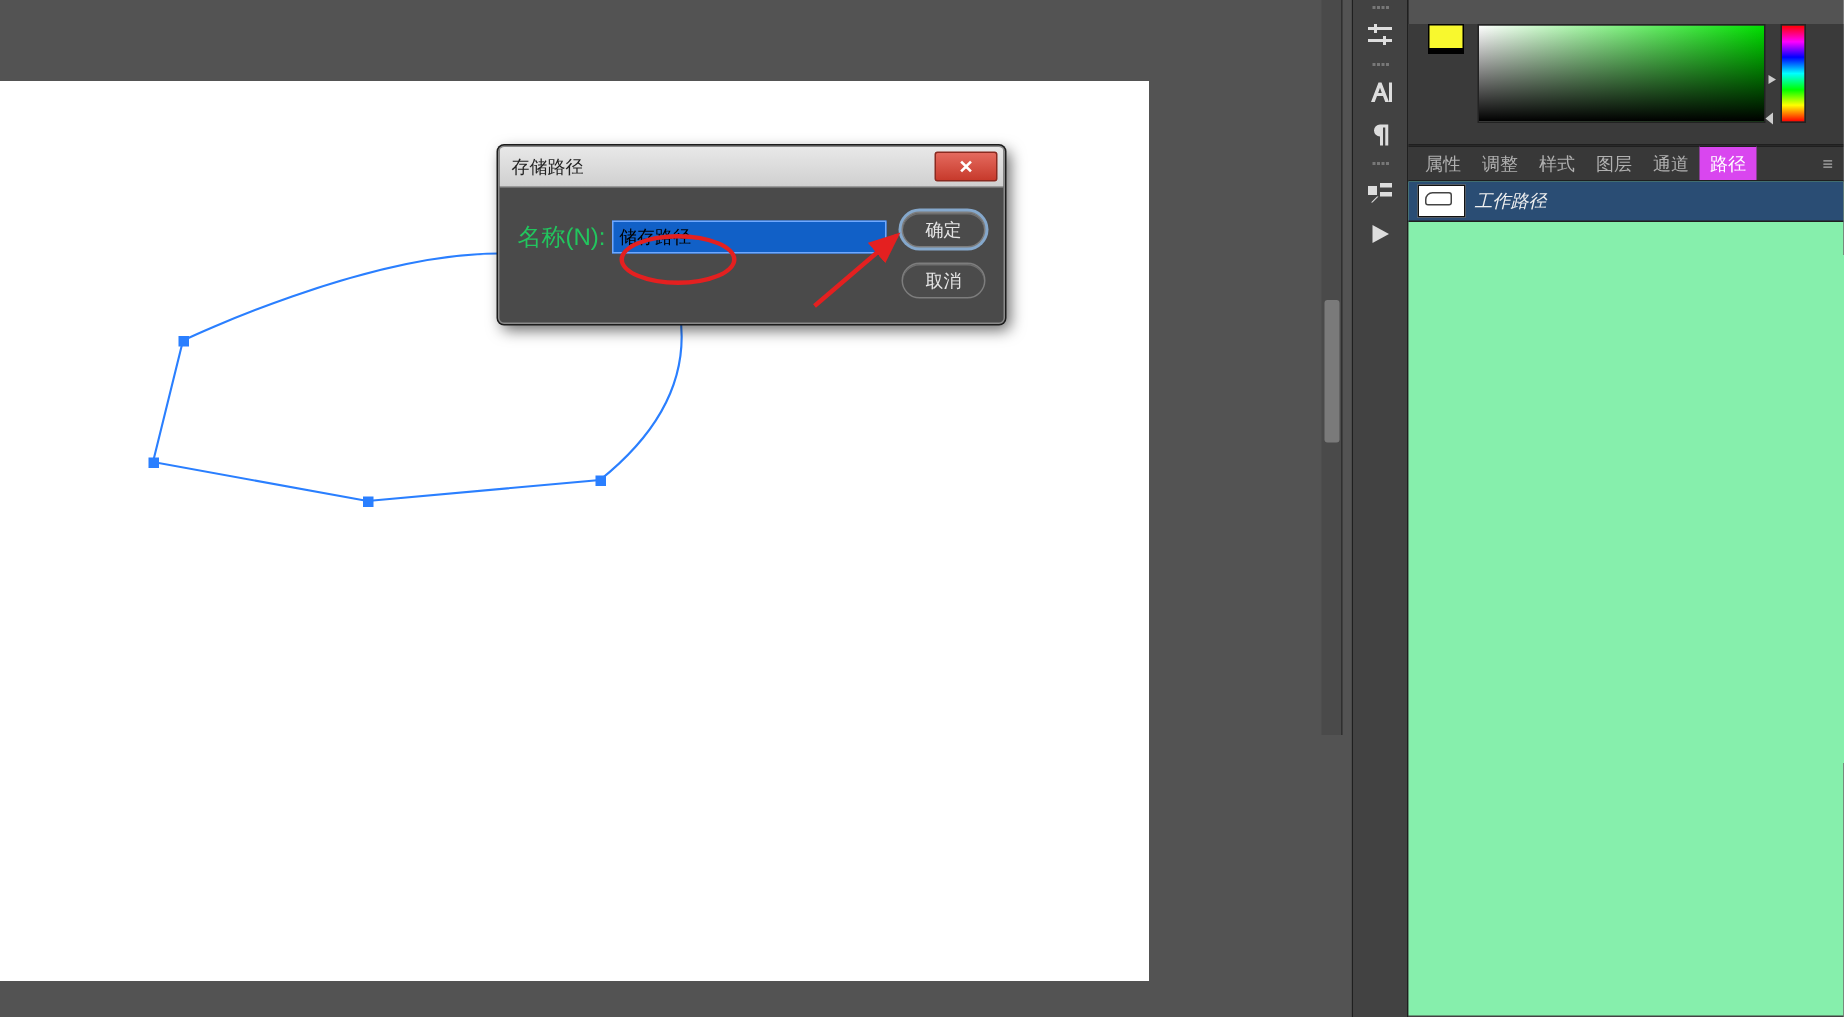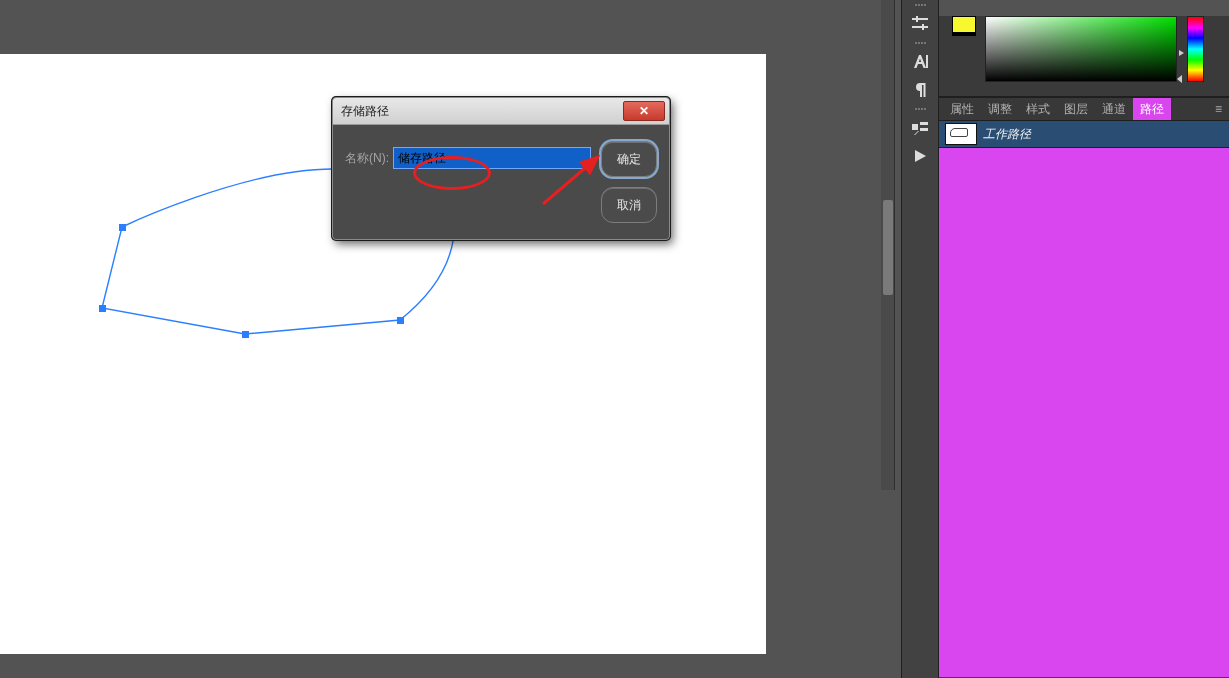--- a/index.html
+++ b/index.html
@@ -192,21 +192,21 @@
     margin-left: auto;
     padding: 0 6px;
     color: #aaa;
     letter-spacing: 1px;
     cursor:pointer;
     line-height:22px;
   }
 
   
   .paths-list {
-    background: #d946ef;
+    background: #86efac;
     height: 556px;
   }
   .path-item {
     display: flex;
     align-items: center;
     height: 26px;
     background: #2a4d74;
     color: #f0f0f0;
     font-style: italic;
     font-size: 12px;
@@ -274,22 +274,22 @@
     gap: 10px;
   }
   .form-row {
     display: flex;
     align-items: center;
     gap: 4px;
     flex: 1;
     margin-top: 8px;
   }
   .form-row label {
-    color: #a3a3a3;
-    font-size: 12px;
+    color: #22c55e;
+    font-size: 16px;
     white-space: nowrap;
   }
   .form-row input {
     flex: 1;
     height: 20px;
     background: #3a3a3a;
     border: 1px solid #6fa8ff;
     color: #fff;
     padding: 0 4px;
     font-size: 12px;
@@ -299,21 +299,21 @@
     color: #000000;
   }
   .dlg-buttons {
     display: flex;
     flex-direction: column;
     gap: 10px;
     margin-top: 2px;
   }
   .dlg-buttons button {
     width: 56px;
-    height: 36px;
+    height: 24px;
     border-radius: 12px;
     background: #4b4b4b;
     border: 1px solid #7d7d7d;
     color: #e5e5e5;
     font-size: 12px;
     cursor:pointer;
     box-shadow: inset 0 1px 0 rgba(255,255,255,0.2);
   }
   .dlg-buttons button:first-child {
     box-shadow: 0 0 0 2px #85a8cc, inset 0 1px 0 rgba(255,255,255,0.2);

